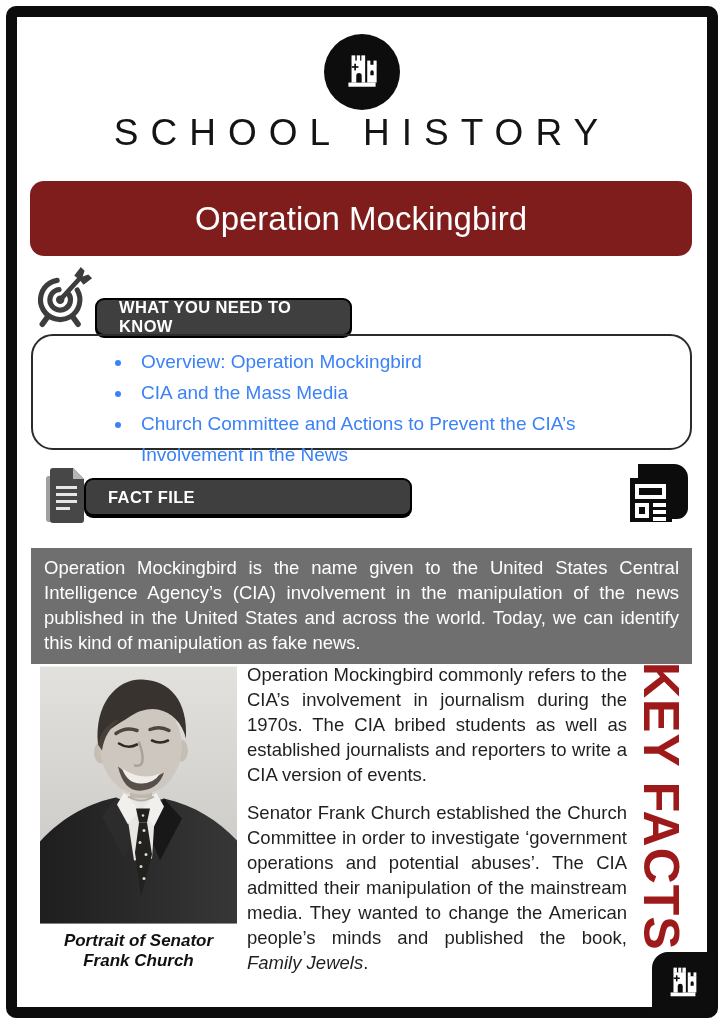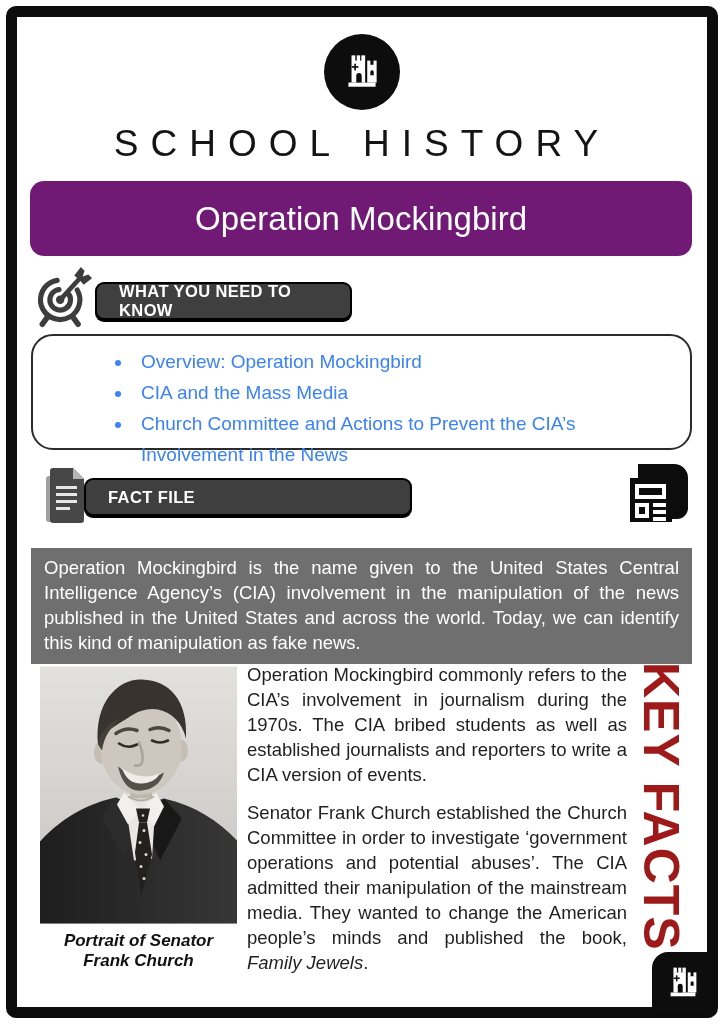--- a/index.html
+++ b/index.html
@@ -3,31 +3,31 @@
 <meta charset="utf-8">
 <style>
   html,body{margin:0;padding:0;background:#fff;}
   .page{position:relative;width:724px;height:1024px;background:#fff;overflow:hidden;
         font-family:"Liberation Sans",sans-serif;color:#1d1d1d;}
   .frame{position:absolute;inset:6px;border:11px solid #0c0c0c;border-radius:10px;pointer-events:none;}
 
   
   .logo-circle{position:absolute;left:324px;top:34px;width:76px;height:76px;border-radius:50%;
                background:#0d0d0d;display:flex;align-items:center;justify-content:center;}
-  .brand{position:absolute;left:0;top:123px;width:724px;text-align:center;
+  .brand{position:absolute;left:0;top:112px;width:724px;text-align:center;
          font-size:37px;font-weight:400;letter-spacing:12px;box-sizing:border-box;color:#141414;}
-  .title-bar{position:absolute;left:30px;top:181px;width:662px;height:75px;background:#701a75;
+  .title-bar{position:absolute;left:30px;top:181px;width:662px;height:75px;background:#7f1d1d;
              border-radius:14px;display:flex;align-items:center;justify-content:center;
              color:#fff;font-size:33px;font-weight:400;}
 
   
   .badge{position:absolute;height:38px;background:#3f3f3f;border:2px solid #000;border-radius:9px;
          box-shadow:0 2px 0 #000;display:flex;align-items:center;box-sizing:border-box;
          color:#fff;font-weight:700;font-size:16.5px;letter-spacing:.4px;padding-left:22px;}
-  .ntk-badge{left:95px;top:282px;width:257px;}
+  .ntk-badge{left:95px;top:298px;width:257px;}
   .ff-badge{left:84px;top:478px;width:328px;}
   .ntk-icon{position:absolute;left:33px;top:264px;width:60px;height:66px;}
   .ff-icon{position:absolute;left:40px;top:464px;width:56px;height:64px;}
 
   
   .bullet-box{position:absolute;left:31px;top:334px;width:661px;height:116px;box-sizing:border-box;
               border:2.5px solid #2b2b2b;border-radius:22px;}
   .bullet-box ul{margin:10px 0 0 0;padding:0 34px 0 100px;list-style:disc;}
   .bullet-box li{font-size:19px;line-height:31px;color:#3b82f6;padding-left:8px;}
 

